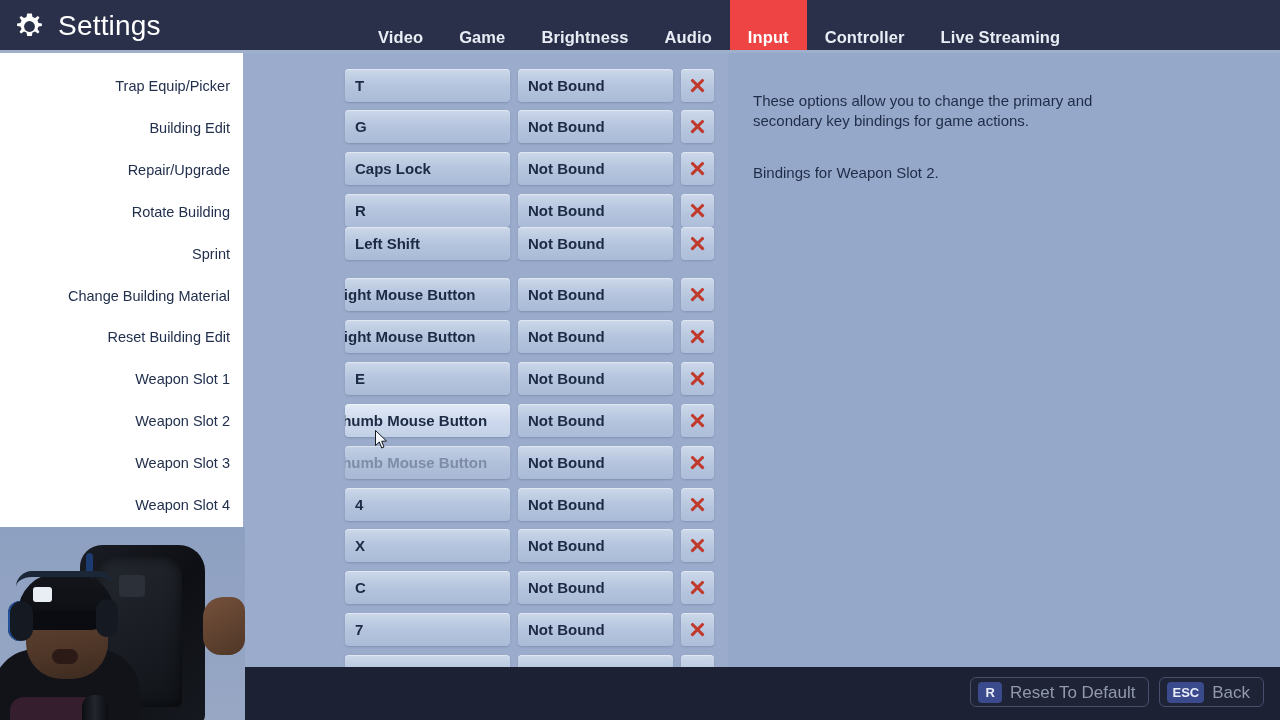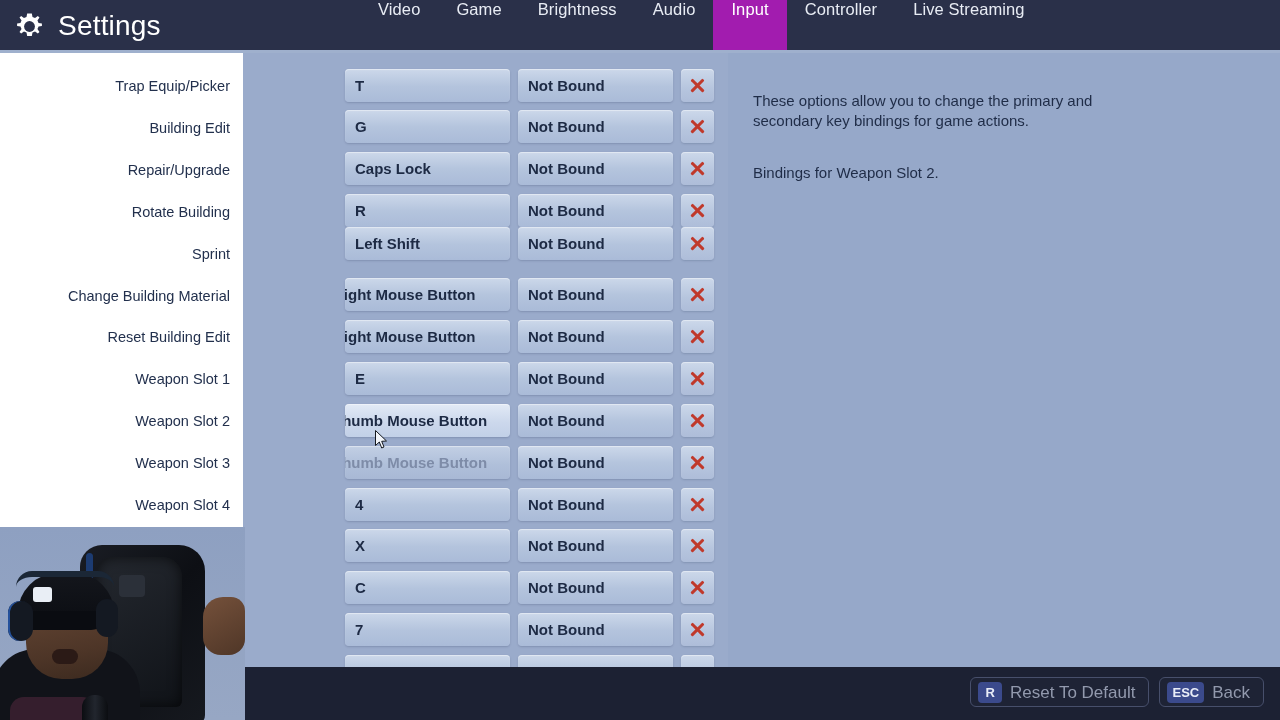--- a/index.html
+++ b/index.html
@@ -22,25 +22,25 @@
     background:#9fb0cd;
   }
   .brand { display:flex; align-items:center; gap:13px; padding-left:14px; width:360px; }
   .gear-icon { width:31px; height:31px; position:relative; display:block; flex:0 0 auto; }
   .brand-title {
     color:#ffffff; font-size:28px; font-weight:400; letter-spacing:0.2px;
     line-height:1; position:relative; top:-1px;
   }
   .tabs { display:flex; align-items:stretch; height:53px; }
   .tab {
-    display:flex; align-items:flex-start; padding:0 18px; height:53px;
-    color:#e8ecf4; font-size:16.5px; font-weight:normal; white-space:nowrap;
+    display:flex; align-items:flex-end; padding:6px 18px; height:53px;
+    color:#e8ecf4; font-size:16.5px; font-weight:bold; white-space:nowrap;
     letter-spacing:0.1px;
   }
-  .tab.active { background:#a21caf; color:#ffffff; }
+  .tab.active { background:#ef4444; color:#ffffff; }
 
   
   .content {
     position:absolute; left:0; top:53px; width:1280px; height:614px;
     background:#96a8c9;
   }
   .panel {
     position:absolute; left:243px; top:0; width:485px; height:614px;
     background:#9aabcb;
     overflow:hidden;

